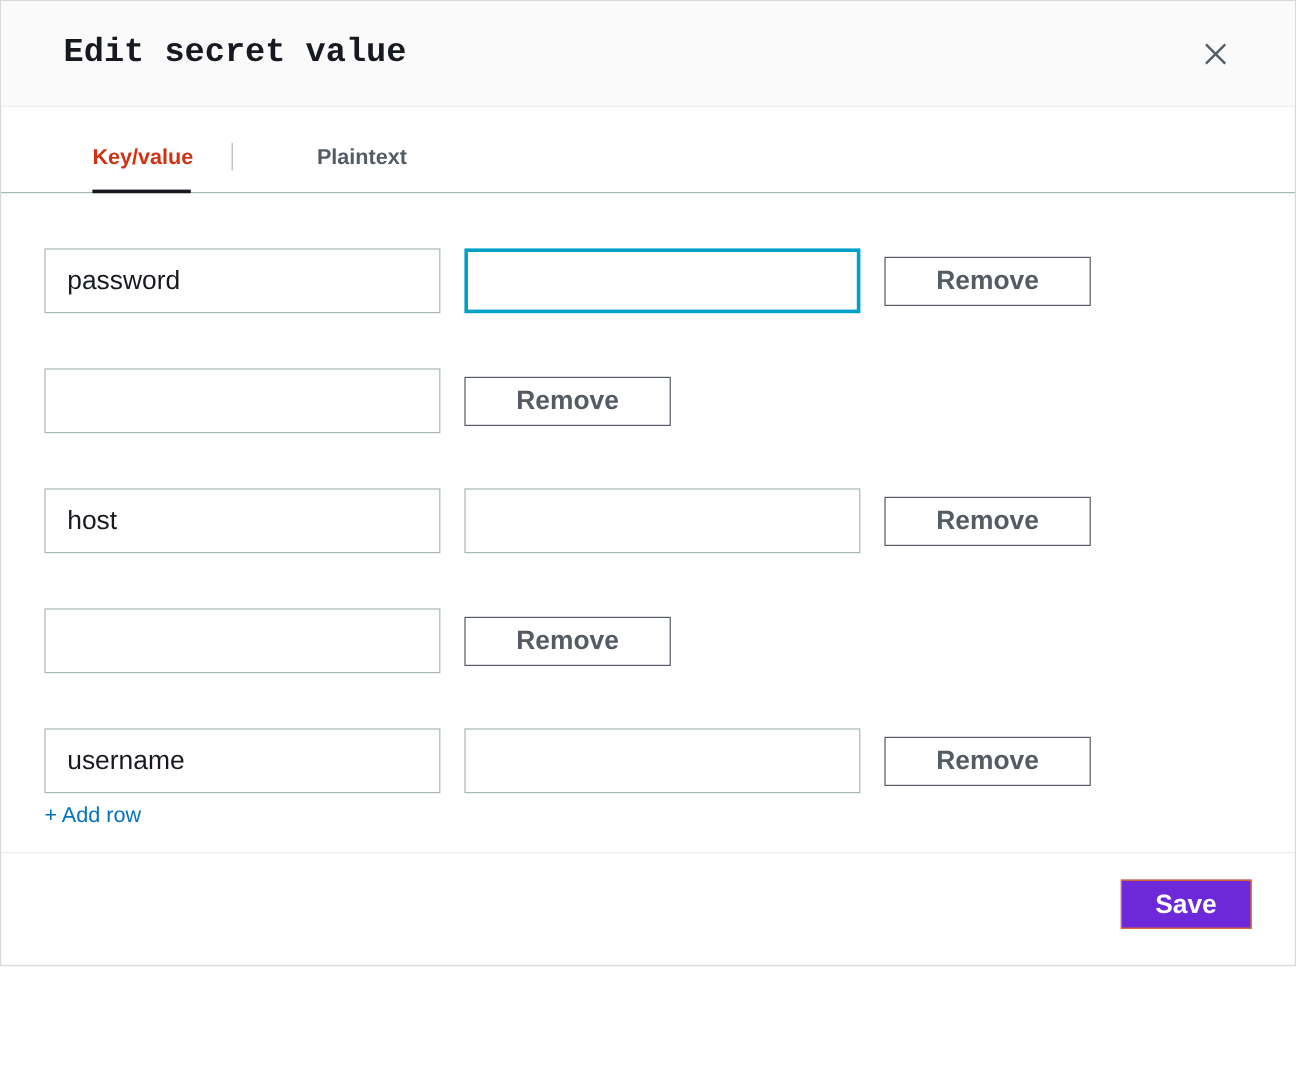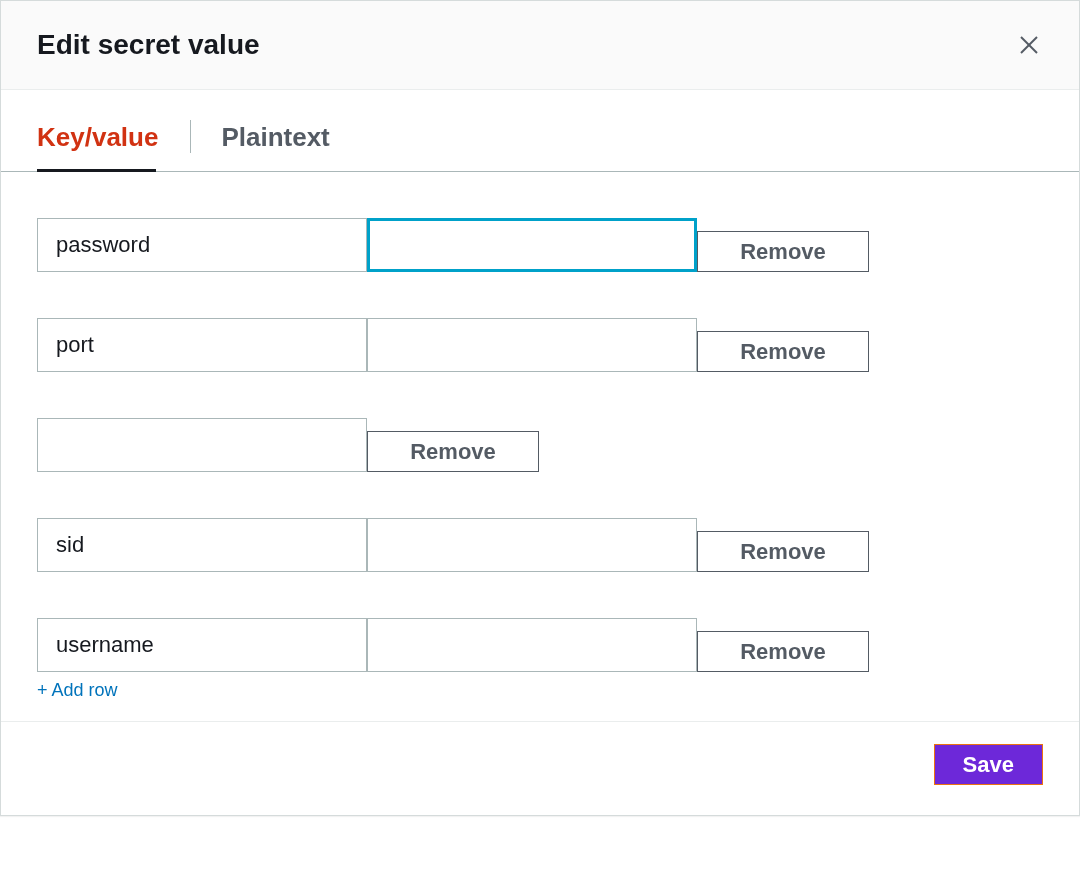--- a/index.html
+++ b/index.html
@@ -18,23 +18,24 @@
     .modal {
       width: 100%;
       border: 1px solid #d5dbdb;
       background: #ffffff;
       box-shadow: 0 1px 1px rgba(0,0,0,0.05);
     }
     .modal-header {
       display: flex;
       justify-content: space-between;
       align-items: center;
-      padding: 28px 36px;
+      padding: 28px 52px;
       border-bottom: 1px solid #eaeded;
       background: #fafafa;
+      font-family: Liberation Mono, monospace;
     }
     .modal-title {
       font-size: 28px;
       font-weight: 700;
       color: #16191f;
     }
     .close-icon {
       width: 28px;
       height: 28px;
       cursor: pointer;
@@ -49,25 +50,26 @@
       stroke-width: 2;
     }
     .tabs {
       display: flex;
       padding: 0 36px;
       border-bottom: 1px solid #aab7b8;
       margin-top: 18px;
     }
     .tab {
       padding: 14px 32px 18px 0;
-      font-size: 26px;
+      font-size: 18px;
       font-weight: 700;
       cursor: pointer;
       position: relative;
       color: #545b64;
+      margin-left: 40px;
     }
     .tab.active {
       color: #d13212;
     }
     .tab.active::after {
       content: "";
       position: absolute;
       left: 0;
       right: 34px;
       bottom: -1px;
@@ -77,22 +79,23 @@
     .tab-divider {
       width: 1px;
       background: #aab7b8;
       margin: 12px 30px 18px 0;
     }
     .rows-container {
       padding: 46px 36px 20px 36px;
     }
     .kv-row {
       display: flex;
+      gap: 20px;
       margin-bottom: 46px;
-      align-items: flex-end;
+      align-items: center;
     }
     .kv-row:last-of-type {
       margin-bottom: 8px;
     }
     .text-input {
       width: 330px;
       height: 54px;
       border: 1px solid #aab7b8;
       padding: 0 18px;
       font-size: 22px;
@@ -161,32 +164,31 @@
 
   <div class="rows-container">
 
     <div class="kv-row">
       <input type="text" class="text-input" value="password" style="">
       <input type="text" class="text-input focused" value="" style="">
       <button class="btn remove-btn">Remove</button>
     </div>
 
     <div class="kv-row">
-      <input type="text" class="text-input" value="port" style="">
-      <input type="text" class="text-input" value="" style="">
-      <button class="btn remove-btn">Remove</button>
-    </div>
-
-    <div class="kv-row">
-      <input type="text" class="text-input" value="" style="">
-      <button class="btn remove-btn">Remove</button>
-    </div>
-
-    <div class="kv-row">
-      <input type="text" class="text-input" value="sid" style="">
+      <input type="text" class="text-input" value="" style="">
+      <button class="btn remove-btn">Remove</button>
+    </div>
+
+    <div class="kv-row">
+      <input type="text" class="text-input" value="host" style="">
+      <input type="text" class="text-input" value="" style="">
+      <button class="btn remove-btn">Remove</button>
+    </div>
+
+    <div class="kv-row">
       <input type="text" class="text-input" value="" style="">
       <button class="btn remove-btn">Remove</button>
     </div>
 
     <div class="kv-row">
       <input type="text" class="text-input" value="username" style="">
       <input type="text" class="text-input" value="" style="">
       <button class="btn remove-btn">Remove</button>
     </div>
 

